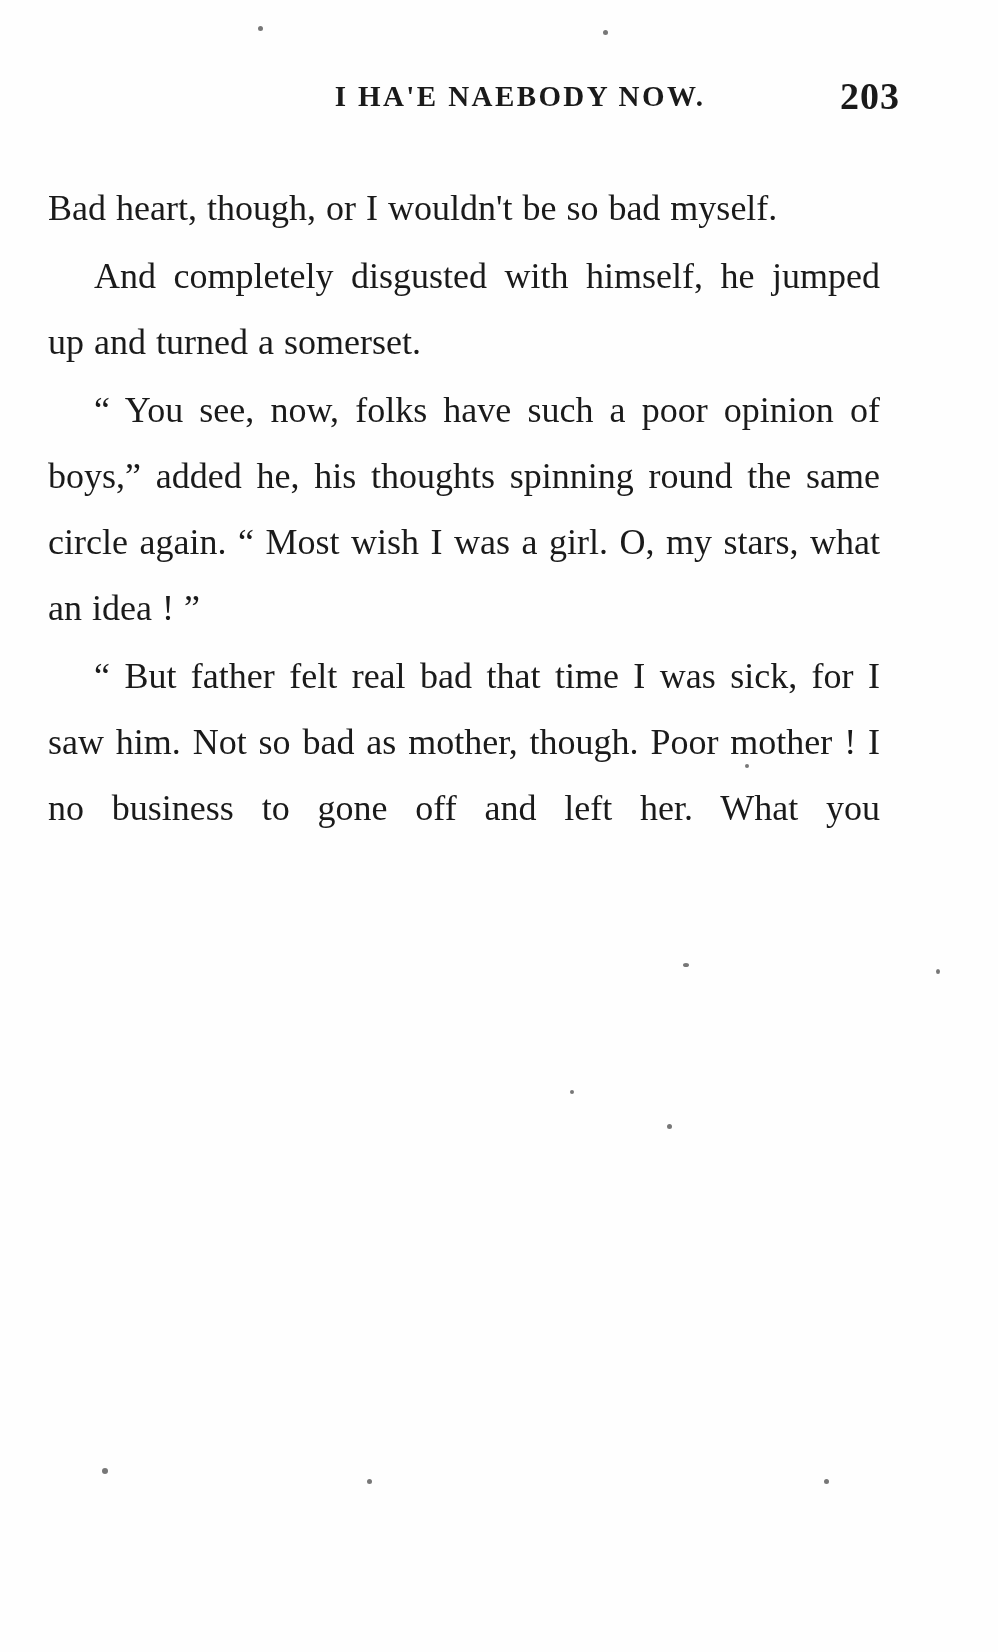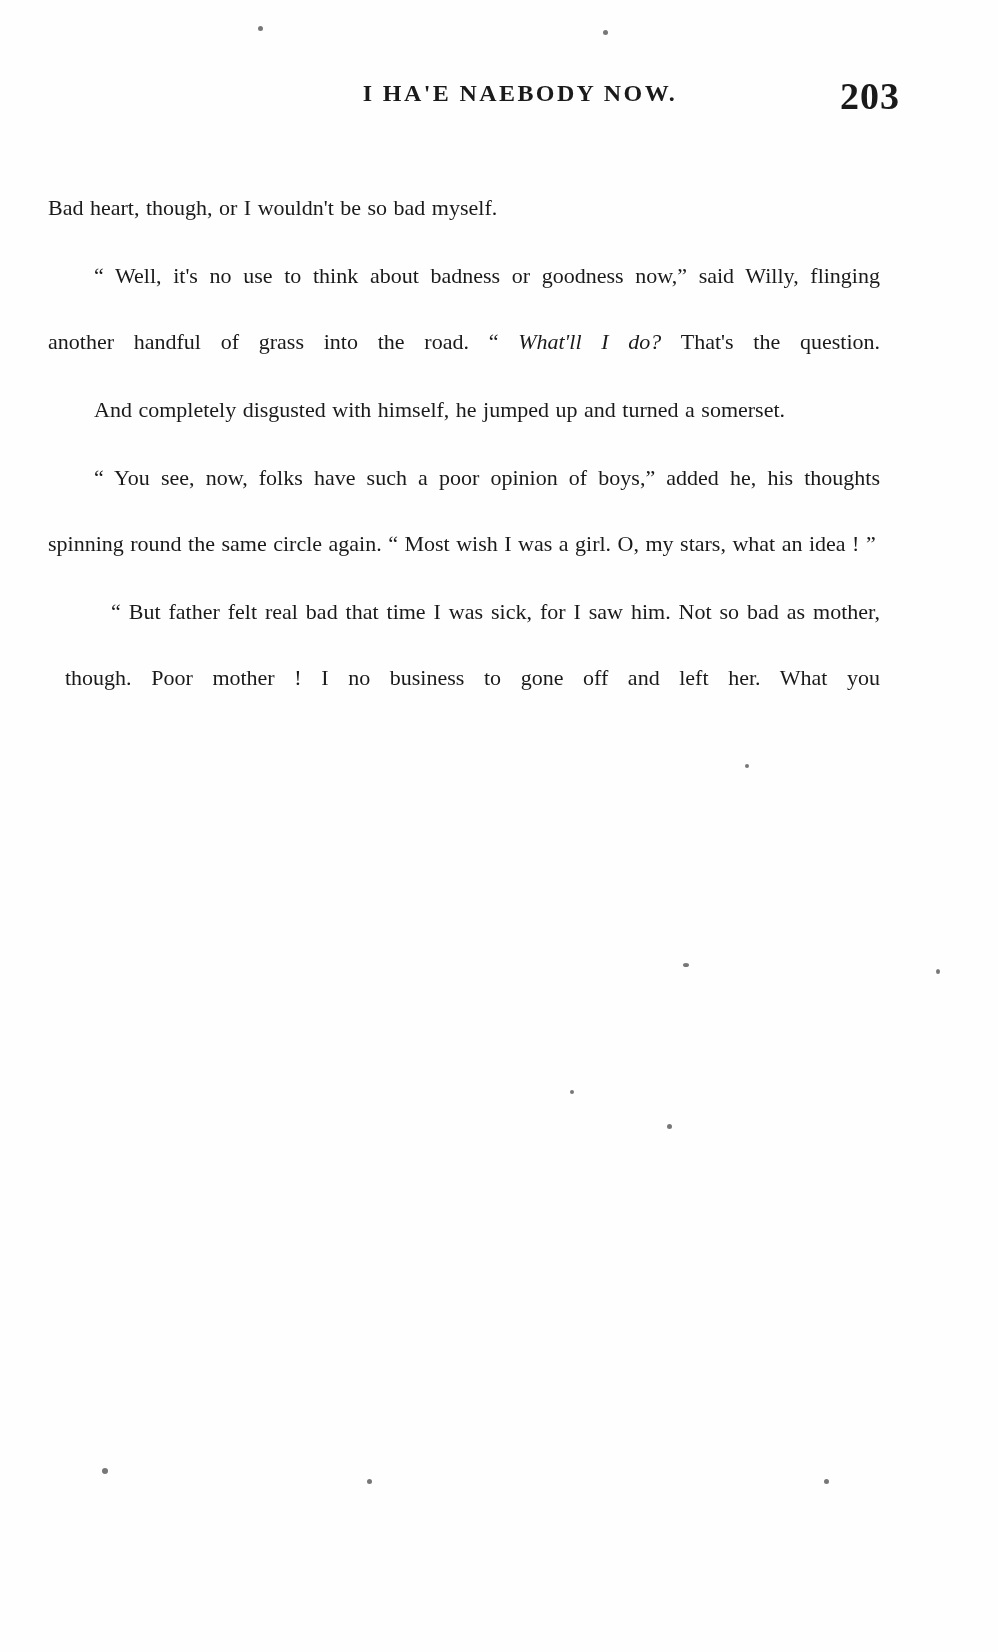--- a/index.html
+++ b/index.html
@@ -35,21 +35,21 @@
     top: 80px;
     width: 800px;
     height: 52px;
     display: flex;
     align-items: baseline;
     justify-content: center;
   }
   .running-title {
     font-variant: small-caps;
     text-transform: uppercase;
-    font-size: 24px;
+    font-size: 29px;
     letter-spacing: 2.4px;
     font-weight: 600;
     white-space: nowrap;
     margin-left: 40px;
   }
   .folio {
     position: absolute;
     right: 0;
     top: -6px;
     font-size: 38px;
@@ -58,33 +58,32 @@
     font-family: Liberation Serif, serif;
   }
   .body-text {
     position: absolute;
     left: 48px;
     top: 175px;
     width: 832px;
   }
   p.para {
     margin: 0 0 2px 0;
-    font-size: 22px;
+    font-size: 36px;
     line-height: 66px;
     text-align: justify;
     text-justify: inter-word;
     text-indent: 46px;
     word-spacing: 1px;
   }
   p.para.noindent {
     text-indent: 0;
   }
   p.para:last-child {
     margin-bottom: 0;
-    margin-left: 17px;
   }
   
   p.para.forcejust {
     text-align-last: justify;
   }
   em.ital {
     font-style: italic;
   }
 </style>
 </head>
@@ -107,23 +106,20 @@
     <div class="running-title">I HA'E NAEBODY NOW.</div>
     <div class="folio">203</div>
   </div>
 
   <div class="body-text">
 
     <p class="para noindent">
       <span>Bad heart, though, or I wouldn't be so bad myself.</span>
     </p>
 
-    <p class="para forcejust">
-      <span>“ Well, it's no use to think about badness or goodness now,” said Willy, flinging another handful of grass into the road. “ </span><em class="ital">What'll I do?</em><span>  That's the question.</span>
-    </p>
 
     <p class="para">
       <span>And completely disgusted with himself, he jumped up and turned a somerset.</span>
     </p>
 
     <p class="para">
       <span>“ You see, now, folks have such a poor opinion of boys,” added he, his thoughts spinning round the same circle again. “ Most wish I was a girl.  O, my stars, what an idea ! ”</span>
     </p>
 
 

